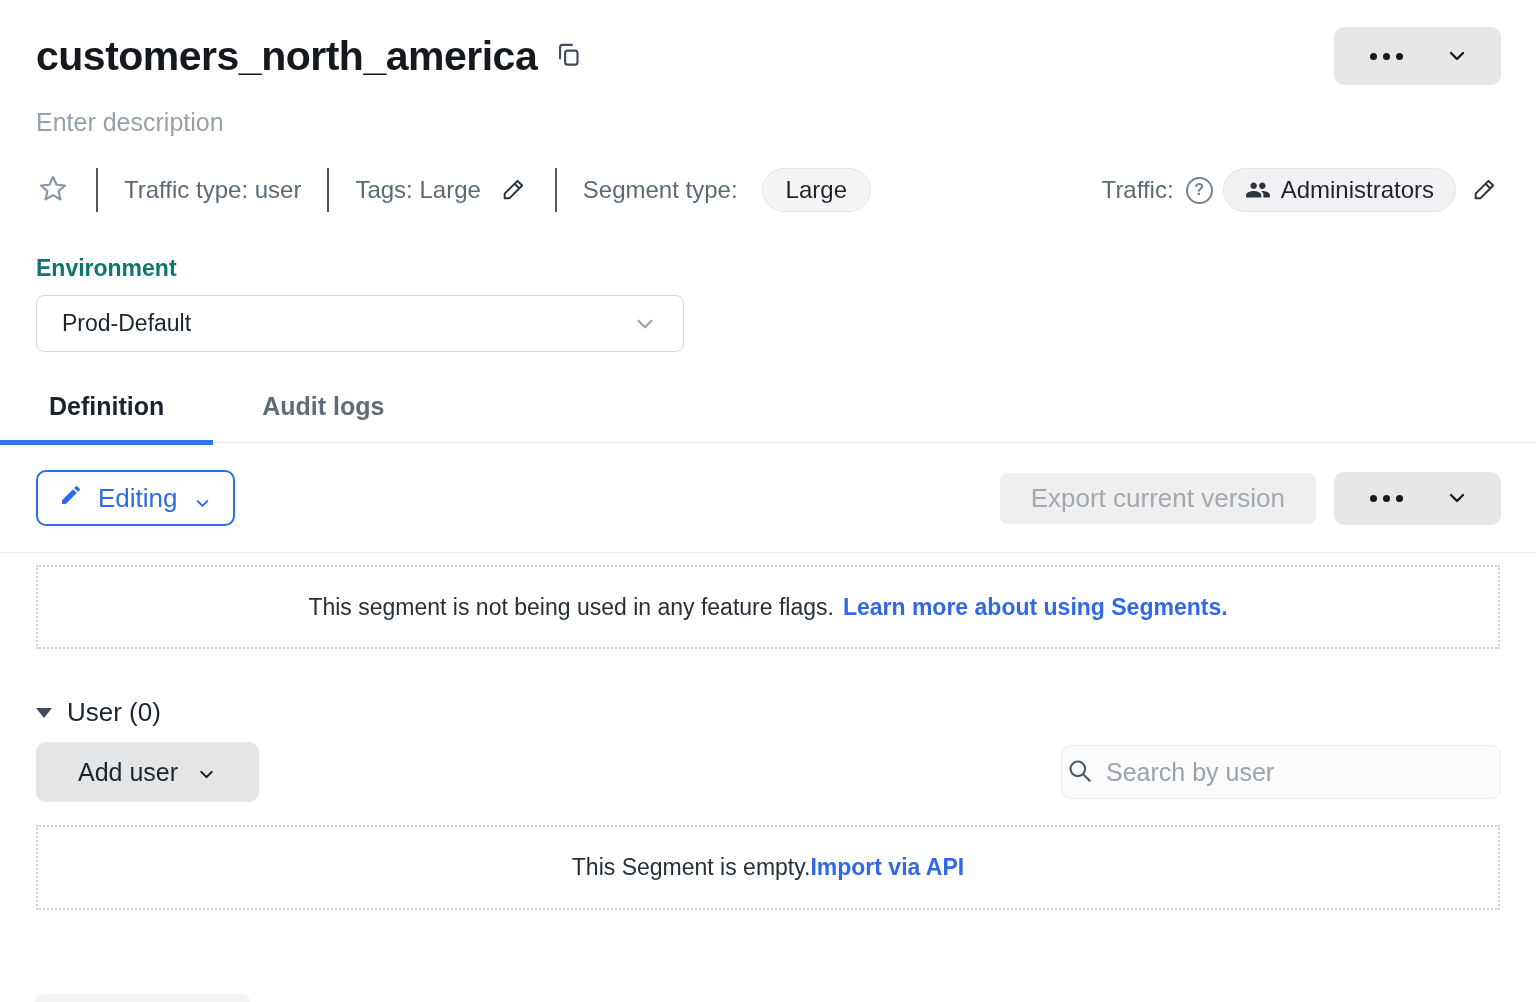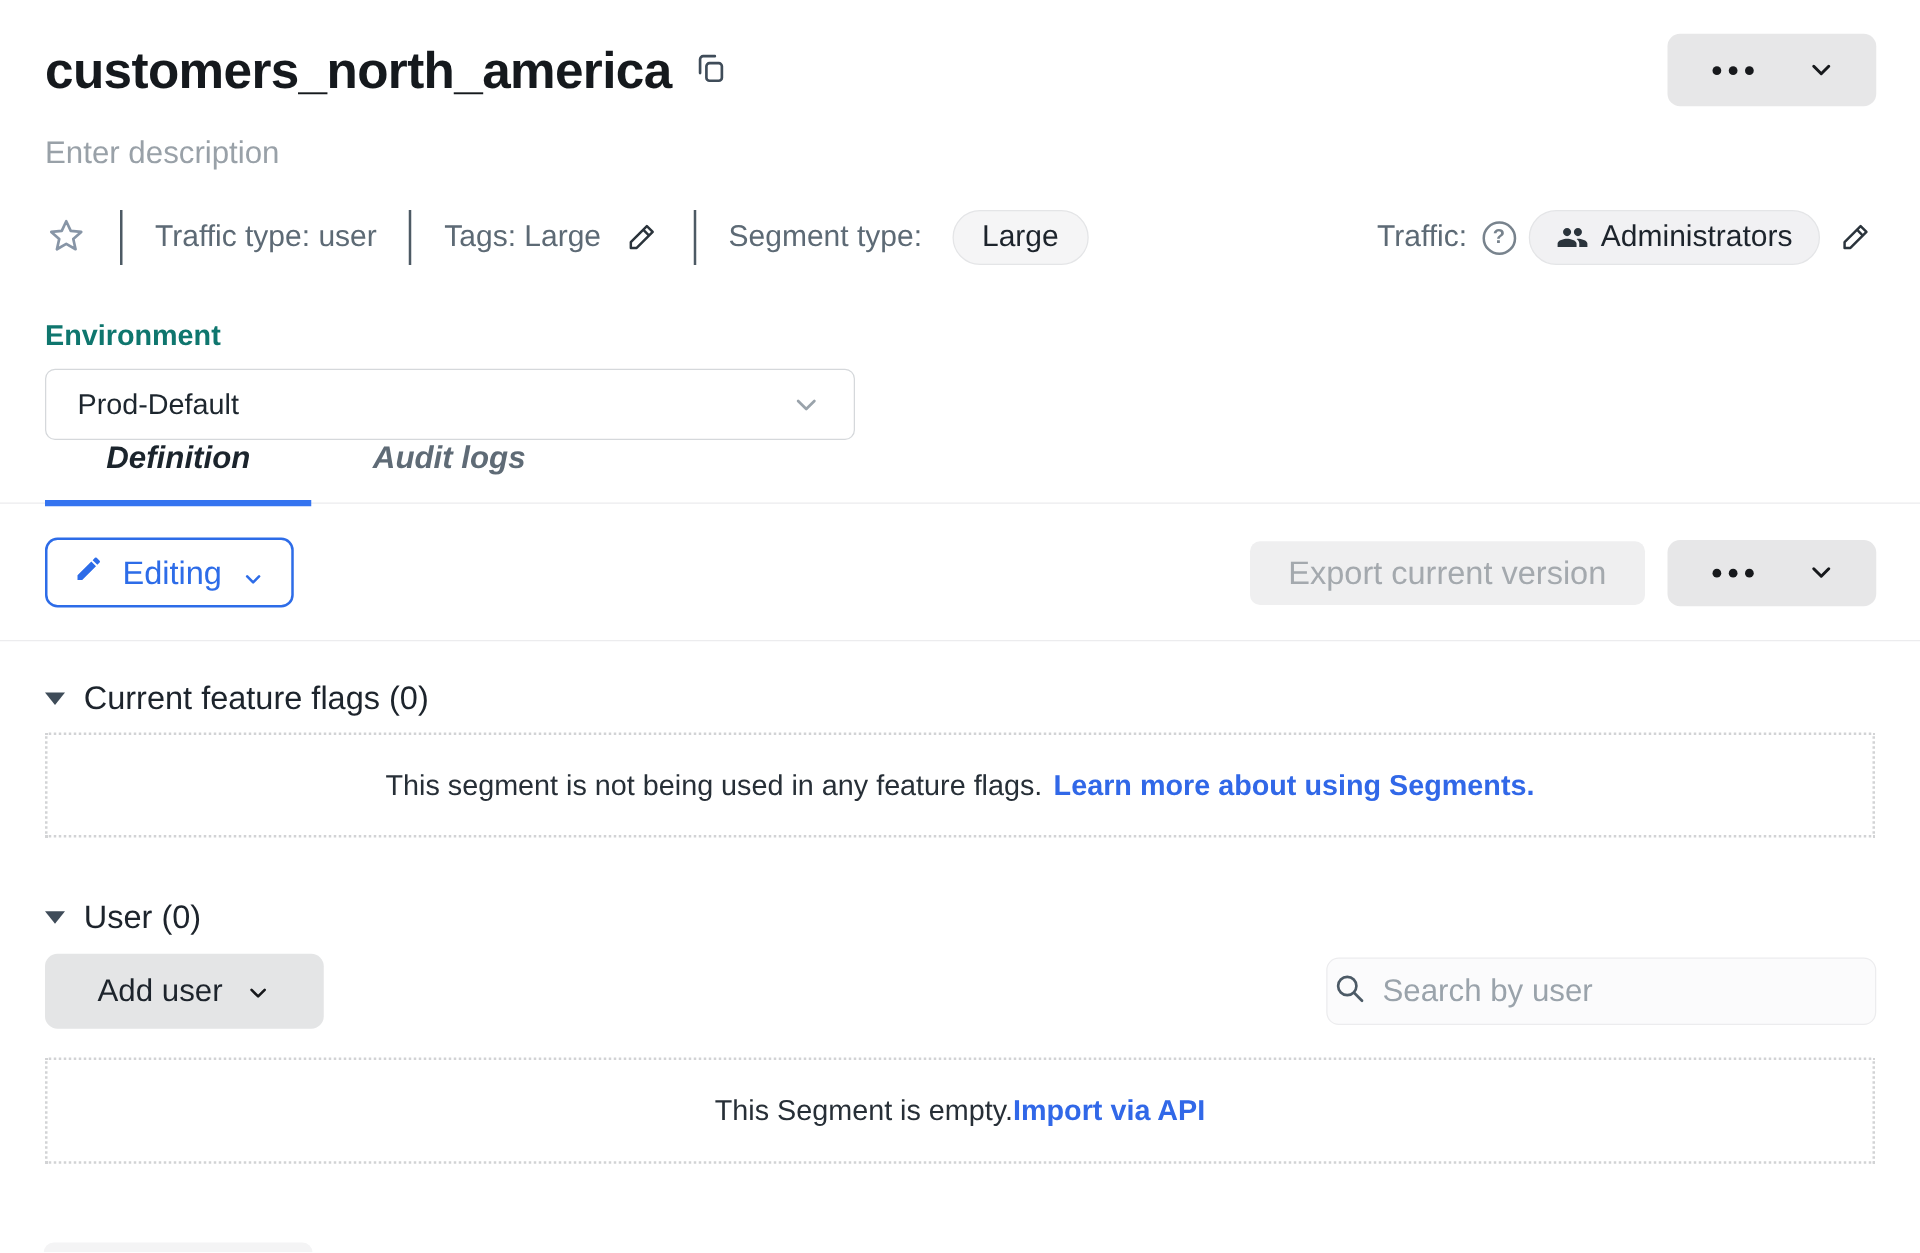--- a/index.html
+++ b/index.html
@@ -41,21 +41,21 @@
   .owners-pencil { margin-left:14px; }
 
   
   .env-label { margin:42px 36px 0; font-size:23px; font-weight:700; color:#0f766e; }
   .env-select { margin:13px 36px 0; width:648px; height:57px; border:1.5px solid #d5d8db; border-radius:8px;
     display:flex; align-items:center; justify-content:space-between; padding:0 25px; cursor:pointer; background:#fff; }
   .env-select .val { font-size:23px; color:#1d262e; }
   .env-select .chev { color:#9aa3ab; width:26px; height:26px; }
 
   
-  .tabs { border-bottom:1px solid #ececee; padding-left:36px; display:flex; align-items:flex-end;font-style:italic; }
+  .tabs { margin-top:40px; border-bottom:1px solid #ececee; display:flex; align-items:flex-end; }
   .tab { font-size:25px; font-weight:700; color:#5f6b76; padding:0 49px 19px; cursor:pointer; border-bottom:5px solid transparent; margin-bottom:-3px; }
   .tab.active { color:#1b242c; border-bottom-color:#3574f0; }
 
   
   .toolbar { display:flex; align-items:center; margin:27px 35px 0 36px; }
   .btn-editing { display:flex; align-items:center; gap:15px; height:56px; padding:0 21px;
     border:2px solid #2d6ce8; border-radius:10px; background:#fff; color:#2d6ce8; font-size:26px; cursor:pointer; }
   .btn-editing svg.pencil { width:24px; height:24px; }
   .btn-editing .chev { width:19px; height:19px; color:#2d6ce8; }
   .right-group { margin-left:auto; display:flex; align-items:center; gap:18px; }
@@ -213,24 +213,20 @@
           <svg viewBox="0 0 24 24" fill="none" stroke="currentColor" stroke-width="2.4" stroke-linecap="round" stroke-linejoin="round">
               <polyline points="6 9 12 15 18 9"></polyline>
             </svg>
         </span>
       </button>
     </div>
   </div>
 
   <div class="divider"></div>
 
-  <div class="section-heading">
-    <span class="tri"></span>
-    <span>Current feature flags (0)</span>
-  </div>
   <div class="dotted-box">
     <span>This segment is not being used in any feature flags.</span>
     <span class="link">Learn more about using Segments.</span>
   </div>
 
   <div class="section-heading users">
     <span class="tri"></span>
     <span>User (0)</span>
   </div>
   <div class="user-controls">

